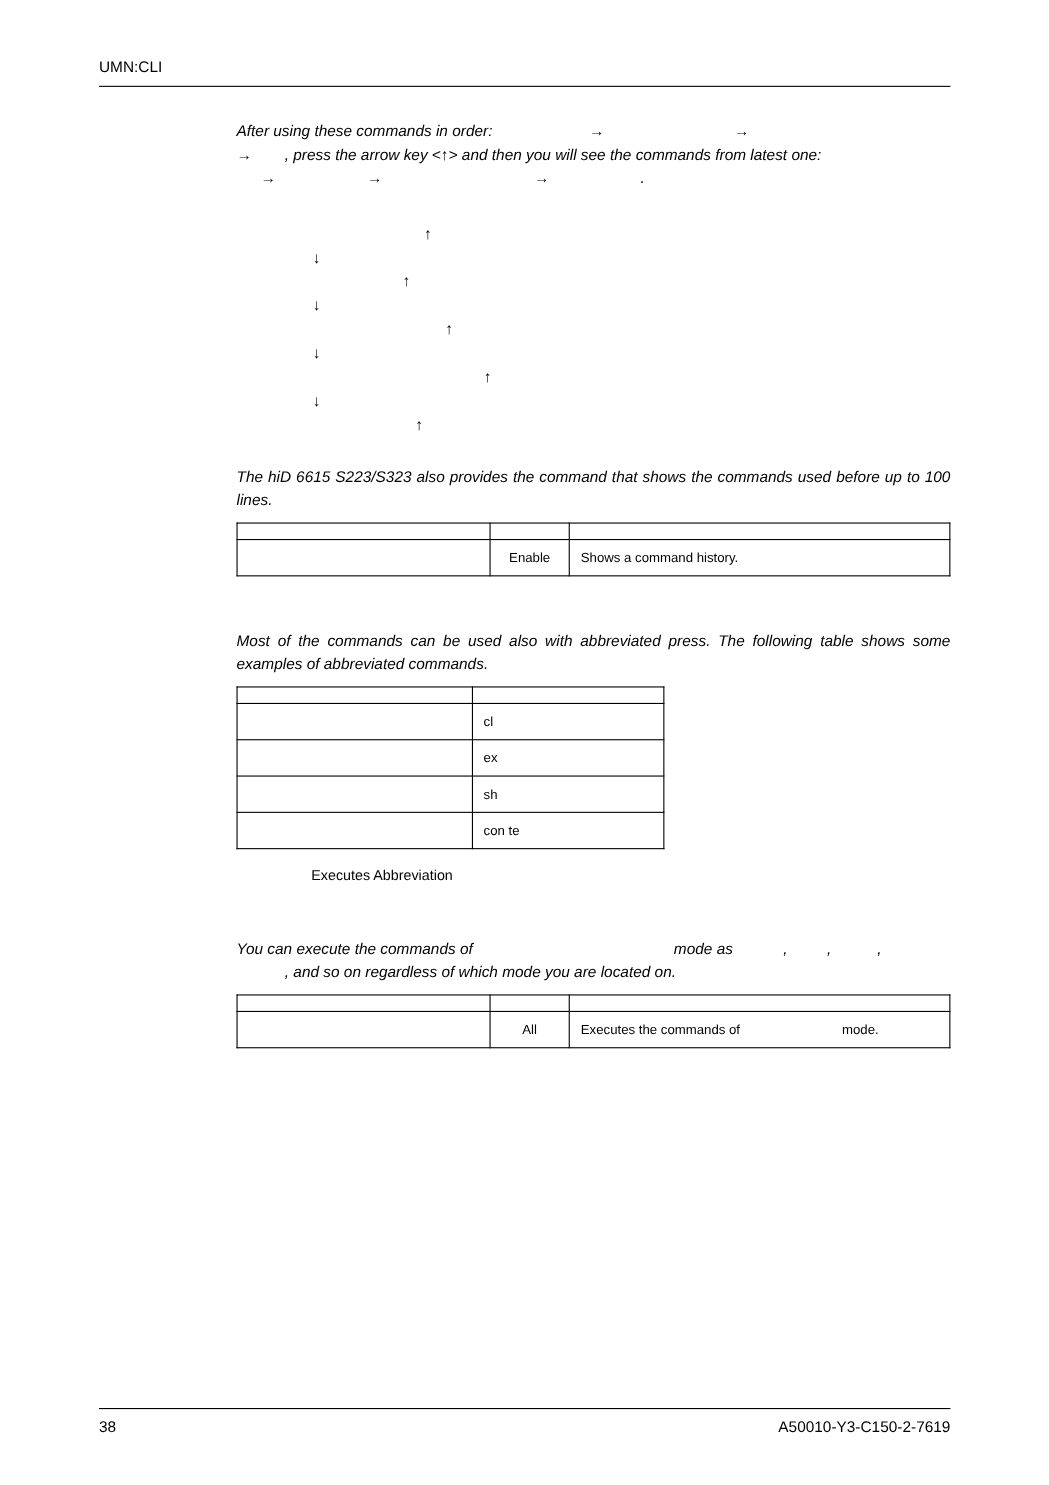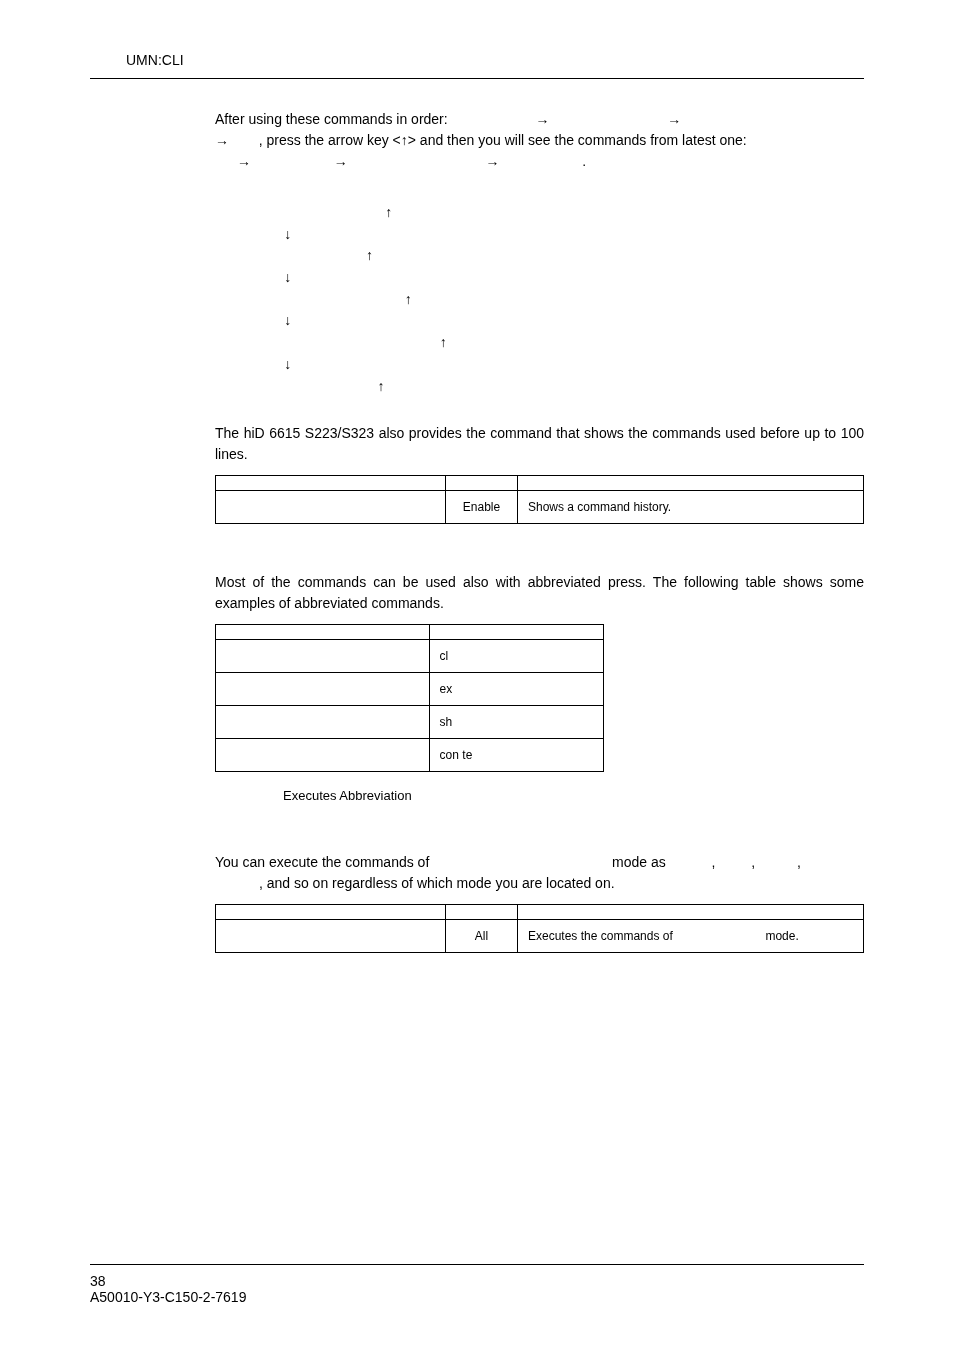--- a/index.html
+++ b/index.html
@@ -9,34 +9,33 @@
     background: #fff;
     font-family: Arial, Helvetica, sans-serif;
     color: #000;
     position: relative;
   }
   .header {
     display: flex;
     justify-content: space-between;
     padding: 52px 90px 6px 90px;
     font-size: 14px;
-    margin-left: 36px;
   }
   .header-right { text-align: right; }
   .hr-line {
     margin: 4px 90px 0 90px;
     border: none;
     border-top: 1px solid #000;
   }
   .content {
     padding: 30px 90px 0 215px;
     font-size: 14px;
     line-height: 1.5;
   }
-  .para { text-align: justify; margin-bottom: 10px; }
+  .para { text-align: justify; margin-bottom: 10px; font-style: italic; }
   .arrow-block {
     white-space: pre;
     font-family: Arial, sans-serif;
     font-size: 14px;
     line-height: 1.55;
     margin: 30px 0 26px 42px;
   }
   table {
     border-collapse: collapse;
     margin: 10px 0 14px 0;
@@ -61,21 +60,20 @@
   .footer {
     position: absolute;
     bottom: 45px;
     left: 90px;
     right: 90px;
     display: flex;
     justify-content: space-between;
     border-top: 1px solid #000;
     padding-top: 8px;
     font-size: 14px;
-    flex-direction: column;
   }
 </style>
 </head>
 <body>
 
 <div class="header">
   <div>UMN:CLI</div>
 </div>
 <hr class="hr-line">
 

